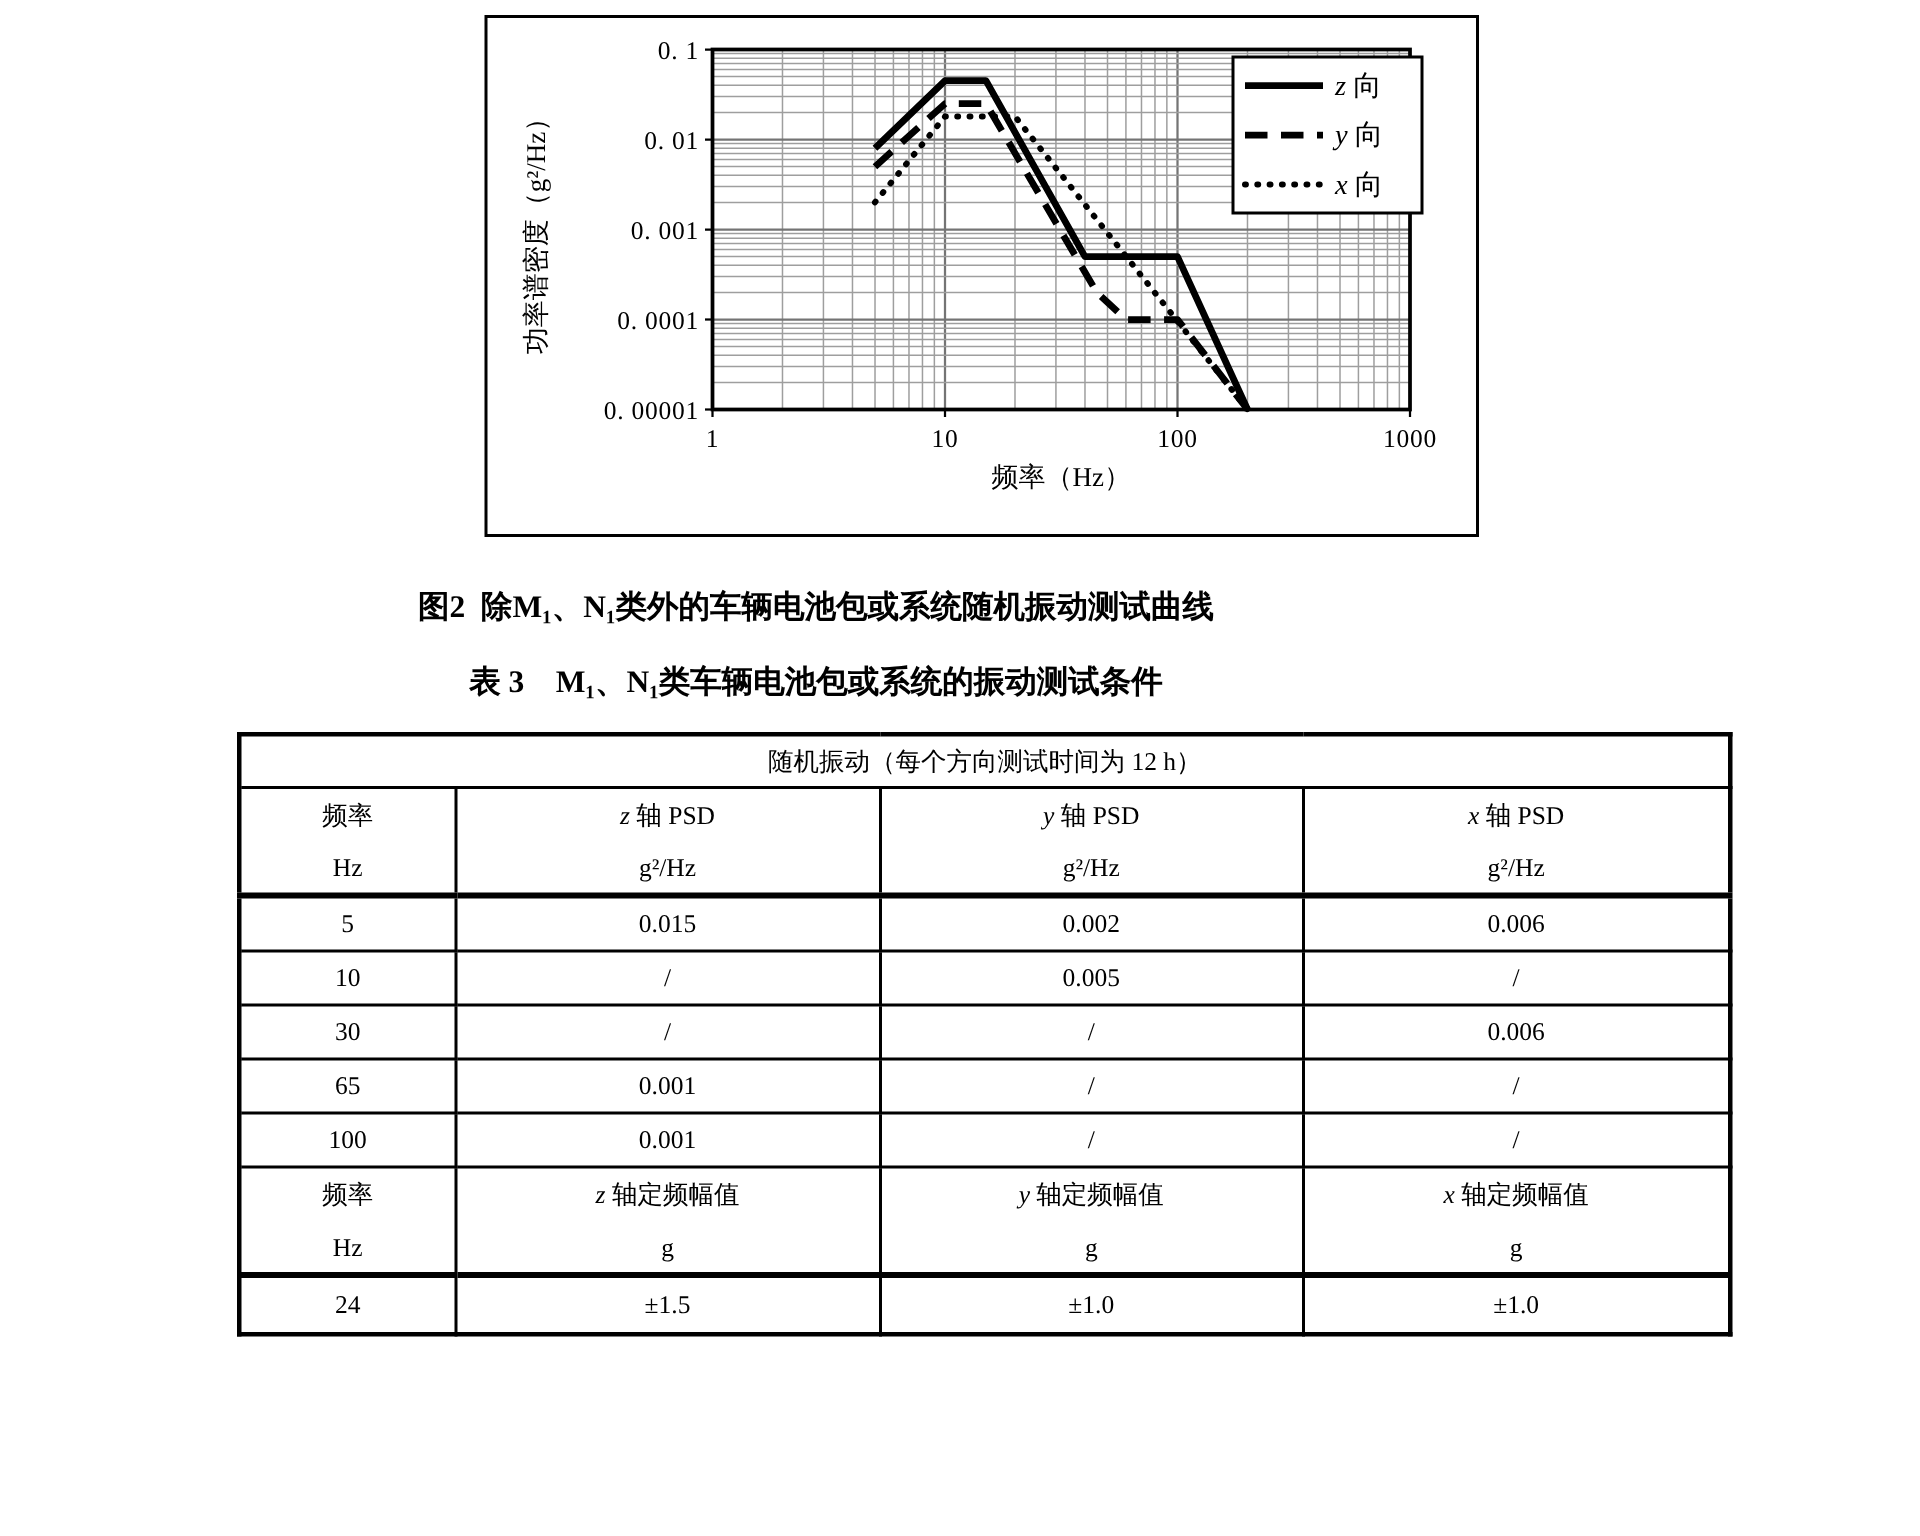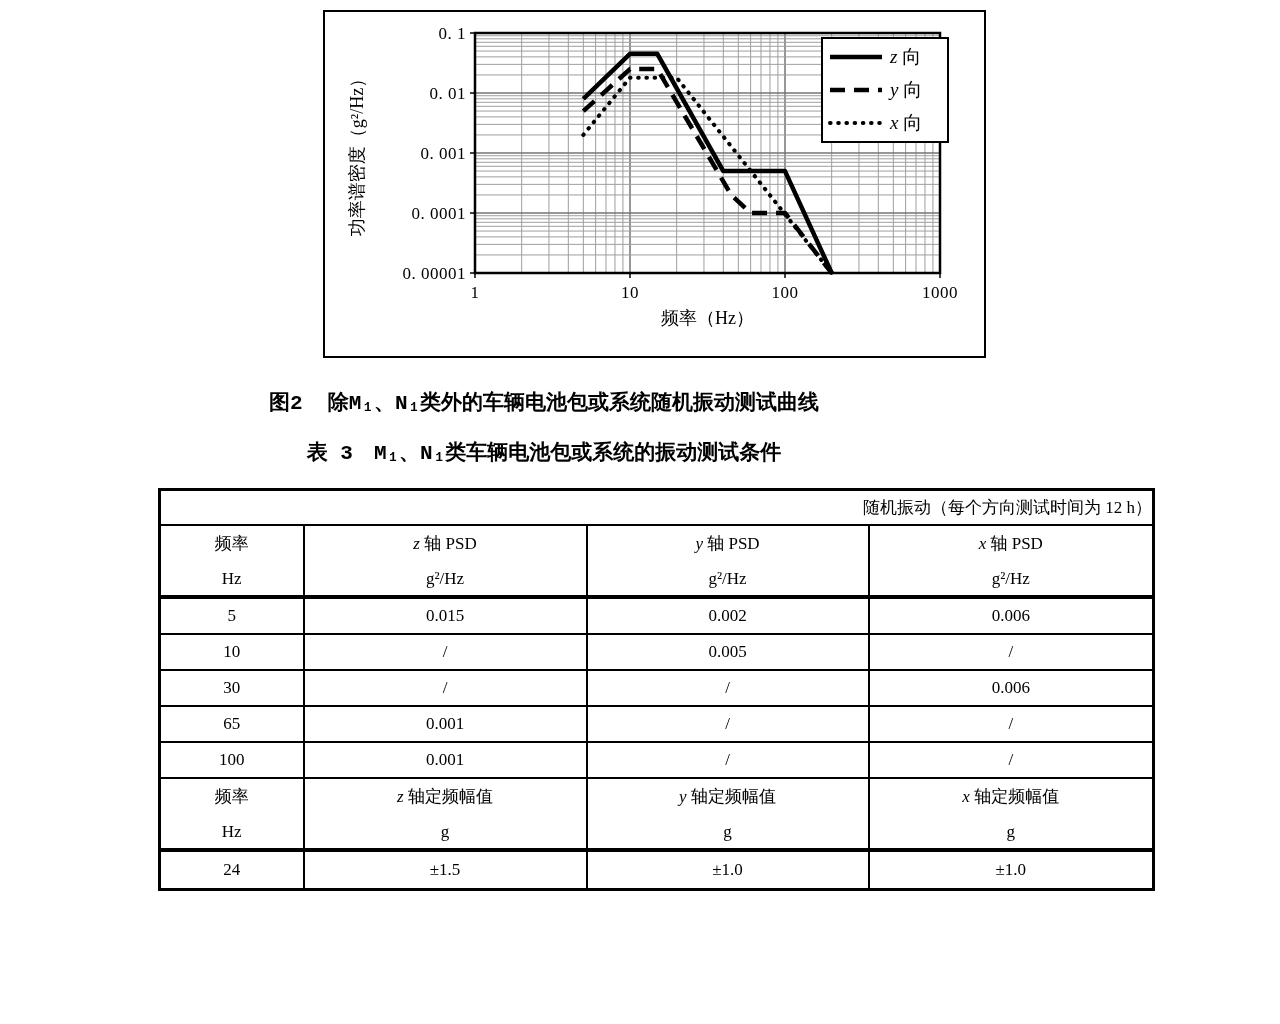--- a/index.html
+++ b/index.html
@@ -19,31 +19,31 @@
   .grid-major{stroke:#747474;stroke-width:1.5;}
   .axis-tick{stroke:#000;stroke-width:1.5;}
   .plot-border{fill:none;stroke:#000;stroke-width:2.5;}
   .series-solid {fill:none;stroke:#000;stroke-width:4.5;stroke-linejoin:round;}
   .series-dashed{fill:none;stroke:#000;stroke-width:4.5;stroke-linejoin:round;stroke-dasharray:15 9;}
   .series-dotted{fill:none;stroke:#000;stroke-width:4;stroke-linecap:round;stroke-dasharray:.6 7.6;}
   .legend-box{fill:#fff;stroke:#000;stroke-width:2;}
 
   
   .caption{position:absolute;left:0;width:1088px;text-align:center;white-space:pre;
-           font-family:Liberation Mono, monospace;font-weight:bold;
+           font-family:Liberation Serif, serif;font-weight:bold;
            font-size:21px;line-height:24px;}
   .fig-caption{top:392px;}
   .tab-caption{top:442px;text-align:center;}
 
   
   table.vib{position:absolute;left:158px;top:488px;width:994px;background:#fff;
             border-collapse:collapse;table-layout:fixed;border:3px solid #000;
             font-size:17px;}
   table.vib td{border:2px solid #000;text-align:center;vertical-align:middle;padding:0;}
-  tr.band td{height:33px;text-align:right;}
+  tr.band td{height:33px;}
   tr.band2 td{height:37px;border-bottom:3px solid #000;}
   tr.colhead td{height:69px;border-bottom:4px solid #000;}
   tr.datarow td{height:34px;}
   tr.lastrow td{height:36px;}
   .hwrap{display:flex;flex-direction:column;justify-content:center;gap:14px;height:100%;text-align:center;}
   .axis-sym{font-style:italic;font-family:"Liberation Serif","DejaVu Serif",serif;}
 </style>
 </head>
 <body>
 

